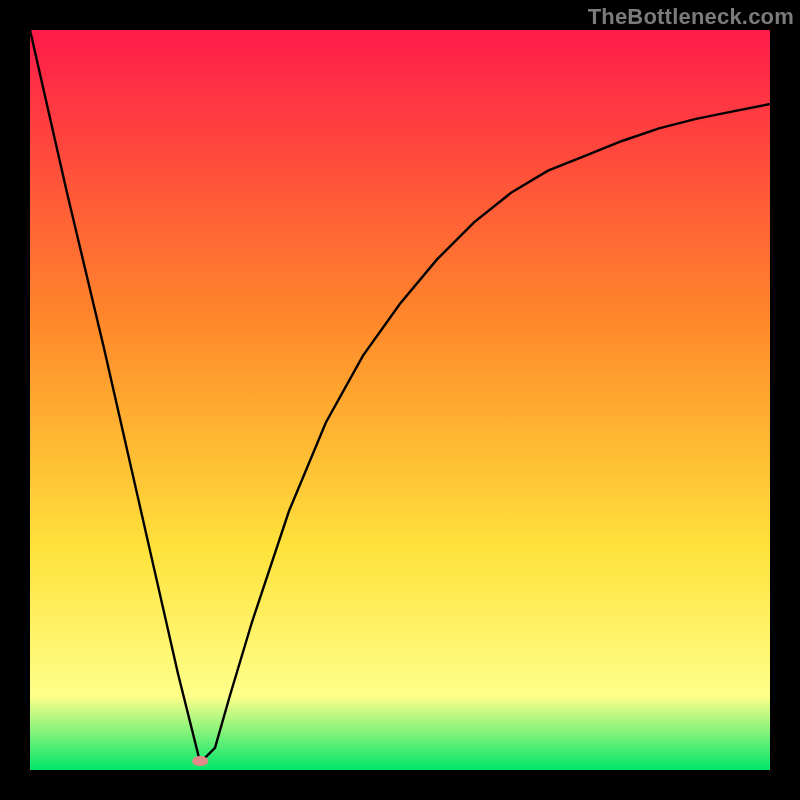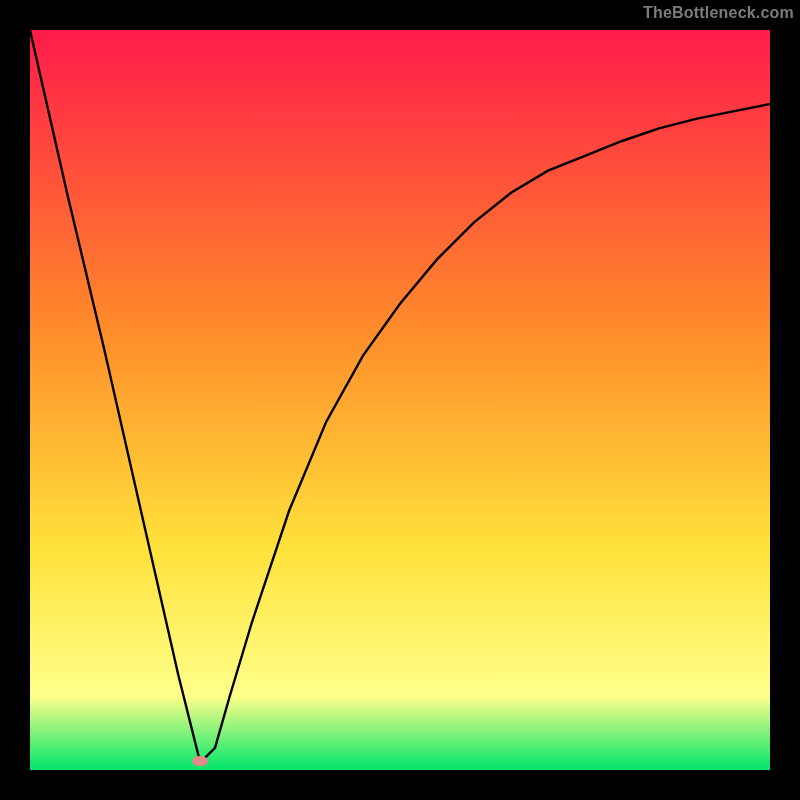--- a/index.html
+++ b/index.html
@@ -21,21 +21,21 @@
     position: absolute;
     left: 30px;
     top: 30px;
     width: 740px;
     height: 740px;
   }
   .watermark {
     position: absolute;
     top: 4px;
     right: 6px;
-    font-size: 16px;
+    font-size: 22px;
     font-weight: 600;
     color: #7b7b7b;
     letter-spacing: 0.2px;
   }
 </style>
 </head>
 <body>
 
 <div class="frame">
   <div class="watermark">TheBottleneck.com</div>

